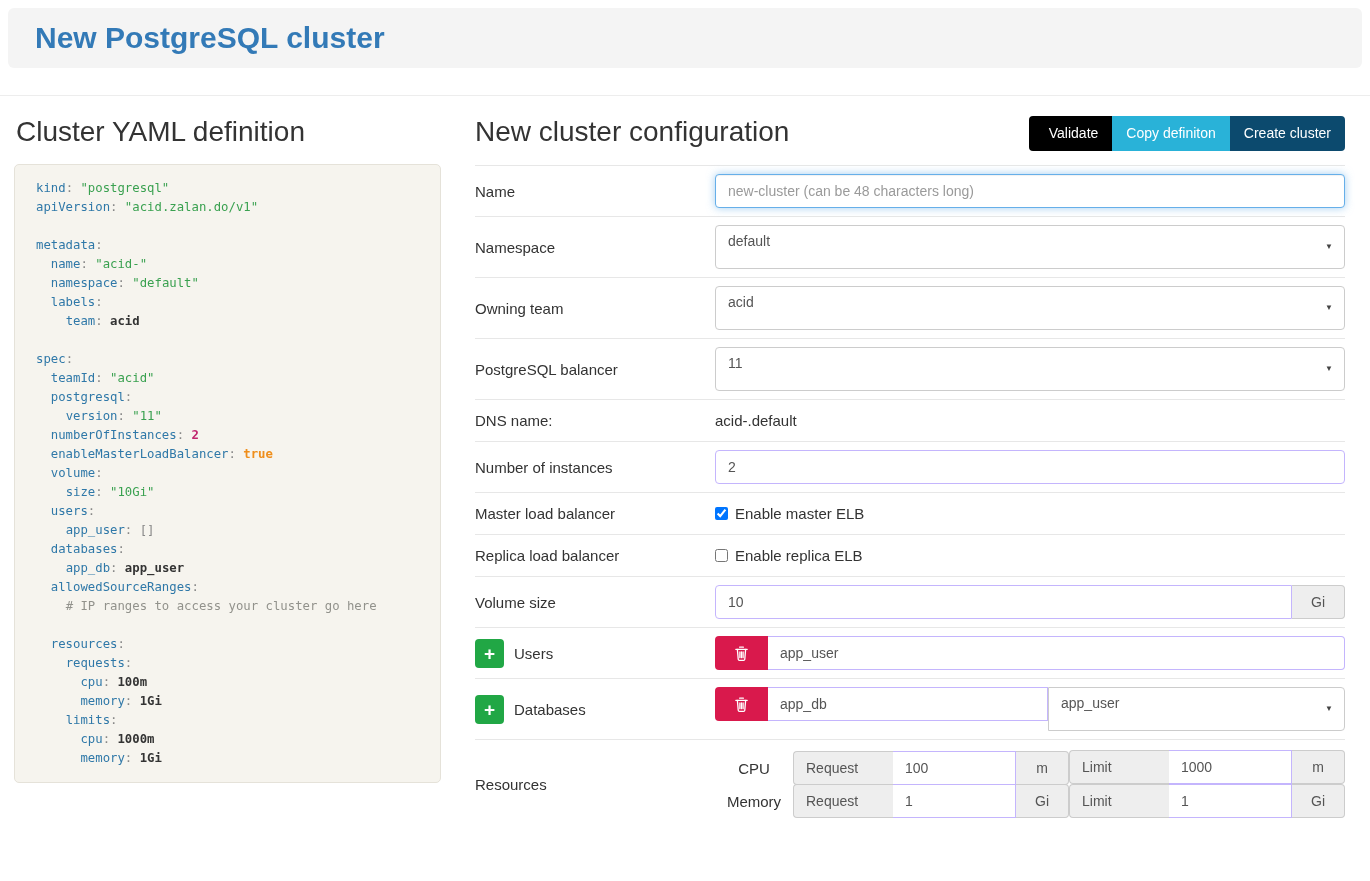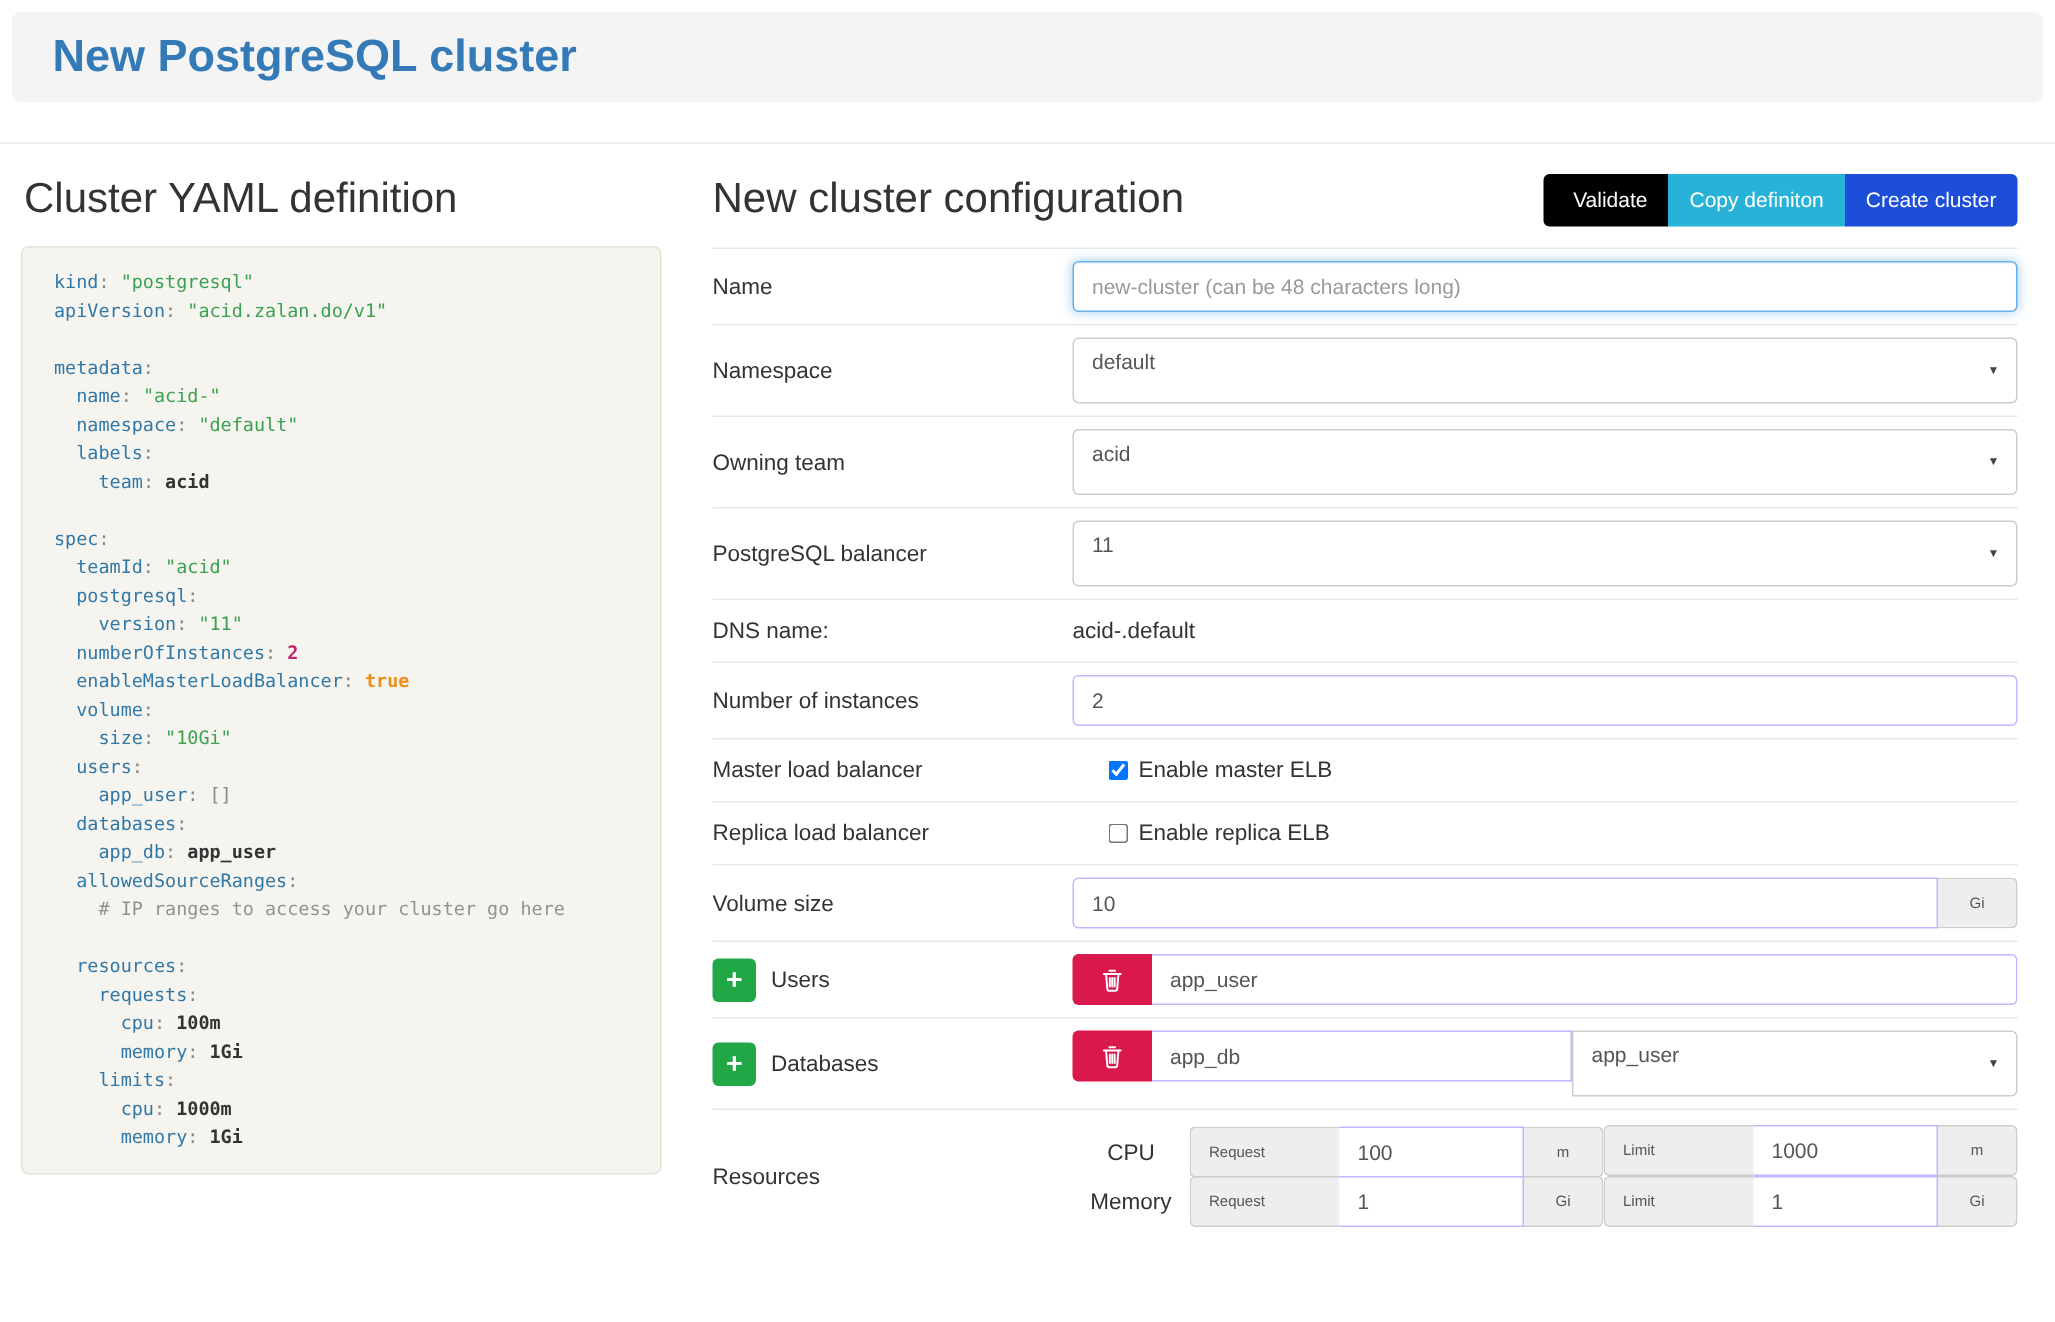--- a/index.html
+++ b/index.html
@@ -55,21 +55,21 @@
   
   .config-col { flex:1; margin-left:34px; margin-right:11px; }
   .config-header { display:flex; justify-content:space-between; align-items:flex-start; margin:2px 0 14px 0; }
   .btn-group { display:flex; }
   .btn {
     border:none; color:#fff; font-size:14px; font-family:inherit;
     padding:9px 14px; cursor:pointer; line-height:17px;
   }
   .btn-validate { background:#000000; border-radius:4px 0 0 4px;padding-left:20px; }
   .btn-copy { background:#29b2d8; }
-  .btn-create { background:#1d4ed8; border-radius:0 4px 4px 0; }
+  .btn-create { background:#0c4a6e; border-radius:0 4px 4px 0; }
   .form { width:100%; }
   .frow {
     display:flex; align-items:center;
     border-top:1px solid #e7e7e7;
     padding:8px 0;
   }
   .frow.slim { padding:12px 0; }
   .flabel { width:240px; flex:none; font-size:15px; color:#333; display:flex; align-items:center; }
   .fctrl { flex:1; display:flex; align-items:center; position:relative; }
   .tinput {
@@ -88,28 +88,28 @@
     border:1px solid #ccc; border-radius:4px;
     padding:7px 26px 6px 12px; font-size:14px; color:#555;
     background:#fff; cursor:pointer;
   }
   .select .caret {
     position:absolute; right:11px; top:50%;
     transform:translateY(-52%);
     font-size:8px; color:#444;
   }
   .static-val { font-size:15px; color:#333; }
-  .cbwrap { display:flex; align-items:center; font-size:15px; color:#333; cursor:pointer;margin-left:24px; }
+  .cbwrap { display:flex; align-items:center; font-size:15px; color:#333; cursor:pointer; }
   .cbwrap input { width:13px; height:13px; margin-right:7px; cursor:pointer; }
   .igroup { display:flex; width:100%; }
   .igroup .tinput { border-radius:4px 0 0 4px; }
   .addon {
     flex:none; display:flex; align-items:center; justify-content:center;
     background:#eee; border:1px solid #ccc; color:#555;
-    font-size:10px; height:34px;
+    font-size:14px; height:34px;
   }
   .addon.right { width:53px; border-left:none; border-radius:0 4px 4px 0; }
   .addon.left  { width:100px; justify-content:flex-start; padding-left:12px; border-right:none; border-radius:4px 0 0 4px; }
   .btn-plus {
     width:29px; height:29px; flex:none;
     background:#21a745; border:none; border-radius:4px;
     color:#fff; font-size:19px; font-weight:bold; line-height:1;
     margin-right:10px; cursor:pointer;
     display:flex; align-items:center; justify-content:center;
   }

